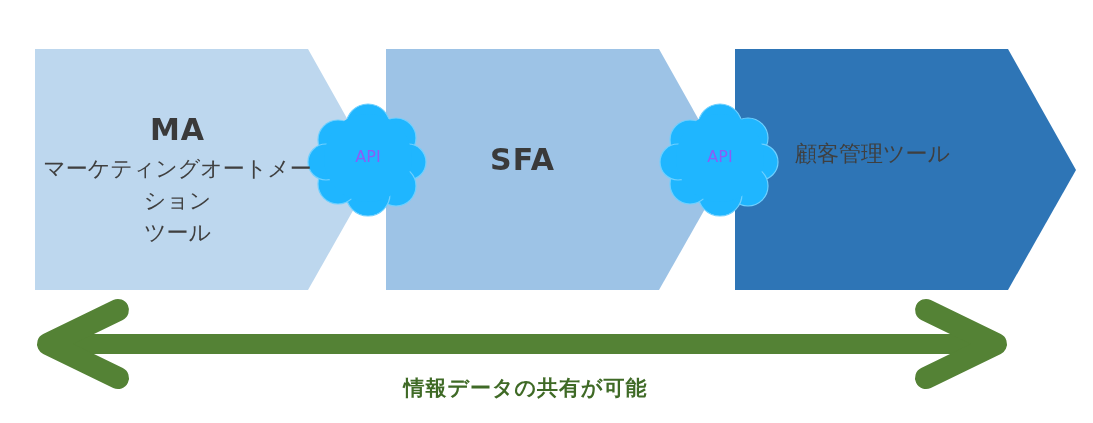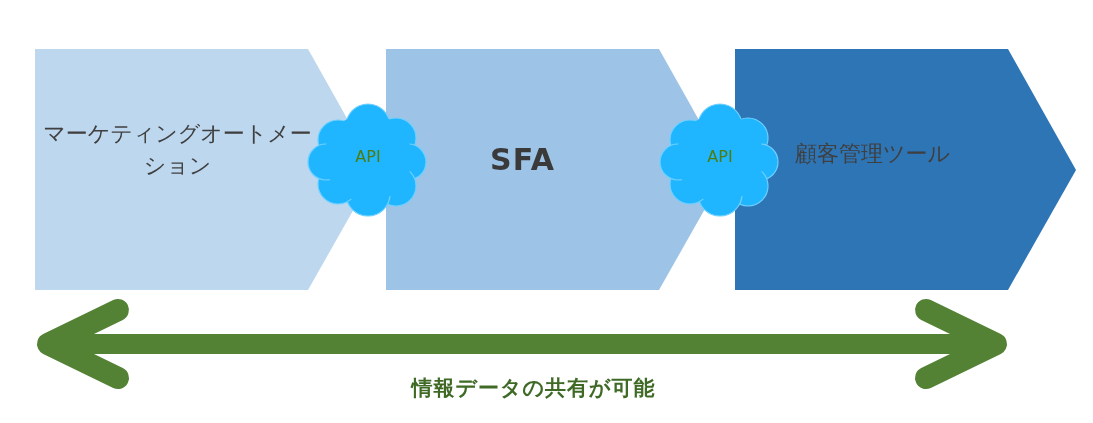--- a/index.html
+++ b/index.html
@@ -2,22 +2,22 @@
 <html><head>
 <meta charset="utf-8">
 <style>
   html, body { margin: 0; padding: 0; background: #ffffff; }
   body { width: 1093px; height: 423px; position: relative; overflow: hidden;
          font-family: "DejaVu Sans", "Liberation Sans", sans-serif; }
   svg.stage { position: absolute; left: 0; top: 0; }
   .lbl { position: absolute; text-align: center; color: #3a3a3a; }
   .title { font-size: 30px; font-weight: bold; letter-spacing: 1px; }
   .sub { font-size: 22px; line-height: 32px; color: #3f3f3f; }
-  .api { position: absolute; color: #4d7c0f; font-size: 16px; text-align: center; width: 80px; }
-  .caption { position: absolute; left: 12px; width: 1043px; top: 374px; text-align: center;
+  .api { position: absolute; color: #8b5cf6; font-size: 16px; text-align: center; width: 80px; }
+  .caption { position: absolute; left: 4px; width: 1043px; top: 374px; text-align: center;
              font-size: 21px; font-weight: bold; color: #3f6a26; letter-spacing: 1px; }
 </style>
 </head>
 <body>
 
 <svg class="stage" width="1093" height="423">
   <polygon id="poly-ma" points="35,49 308,49 376,170 308,290 35,290" fill="#bdd7ee"></polygon>
   <polygon id="poly-sfa" points="386,49 659,49 727,170 659,290 386,290" fill="#9dc3e6"></polygon>
   <polygon id="poly-crm" points="735,49 1008,49 1076,170 1008,290 735,290" fill="#2e75b6"></polygon>
 
@@ -49,21 +49,23 @@
   </g>
 
   <g fill="none" stroke="#548235" stroke-linecap="round" stroke-linejoin="round">
     <line x1="60" y1="344" x2="985" y2="344" stroke-width="20"></line>
     <polyline points="118,310 48,344 118,378" stroke-width="22" transform=""></polyline>
     <polyline points="926,310 996,344 926,378" stroke-width="22"></polyline>
   </g>
 </svg>
 
 <div class="lbl" style="left:35px; top:112px; width:285px;">
+  <div class="title">MA</div>
   <div class="sub" style="margin-top:6px;">マーケティングオートメーション</div>
+  <div class="sub">ツール</div>
 </div>
 
 <div class="lbl" style="left:400px; top:142px; width:245px;">
   <div class="title">SFA</div>
 </div>
 
 <div class="lbl" style="left:770px; top:132px; width:205px;">
   <div class="sub" style="margin-top:6px;font-family:Liberation Serif, serif;">顧客管理ツール</div>
 </div>
 

